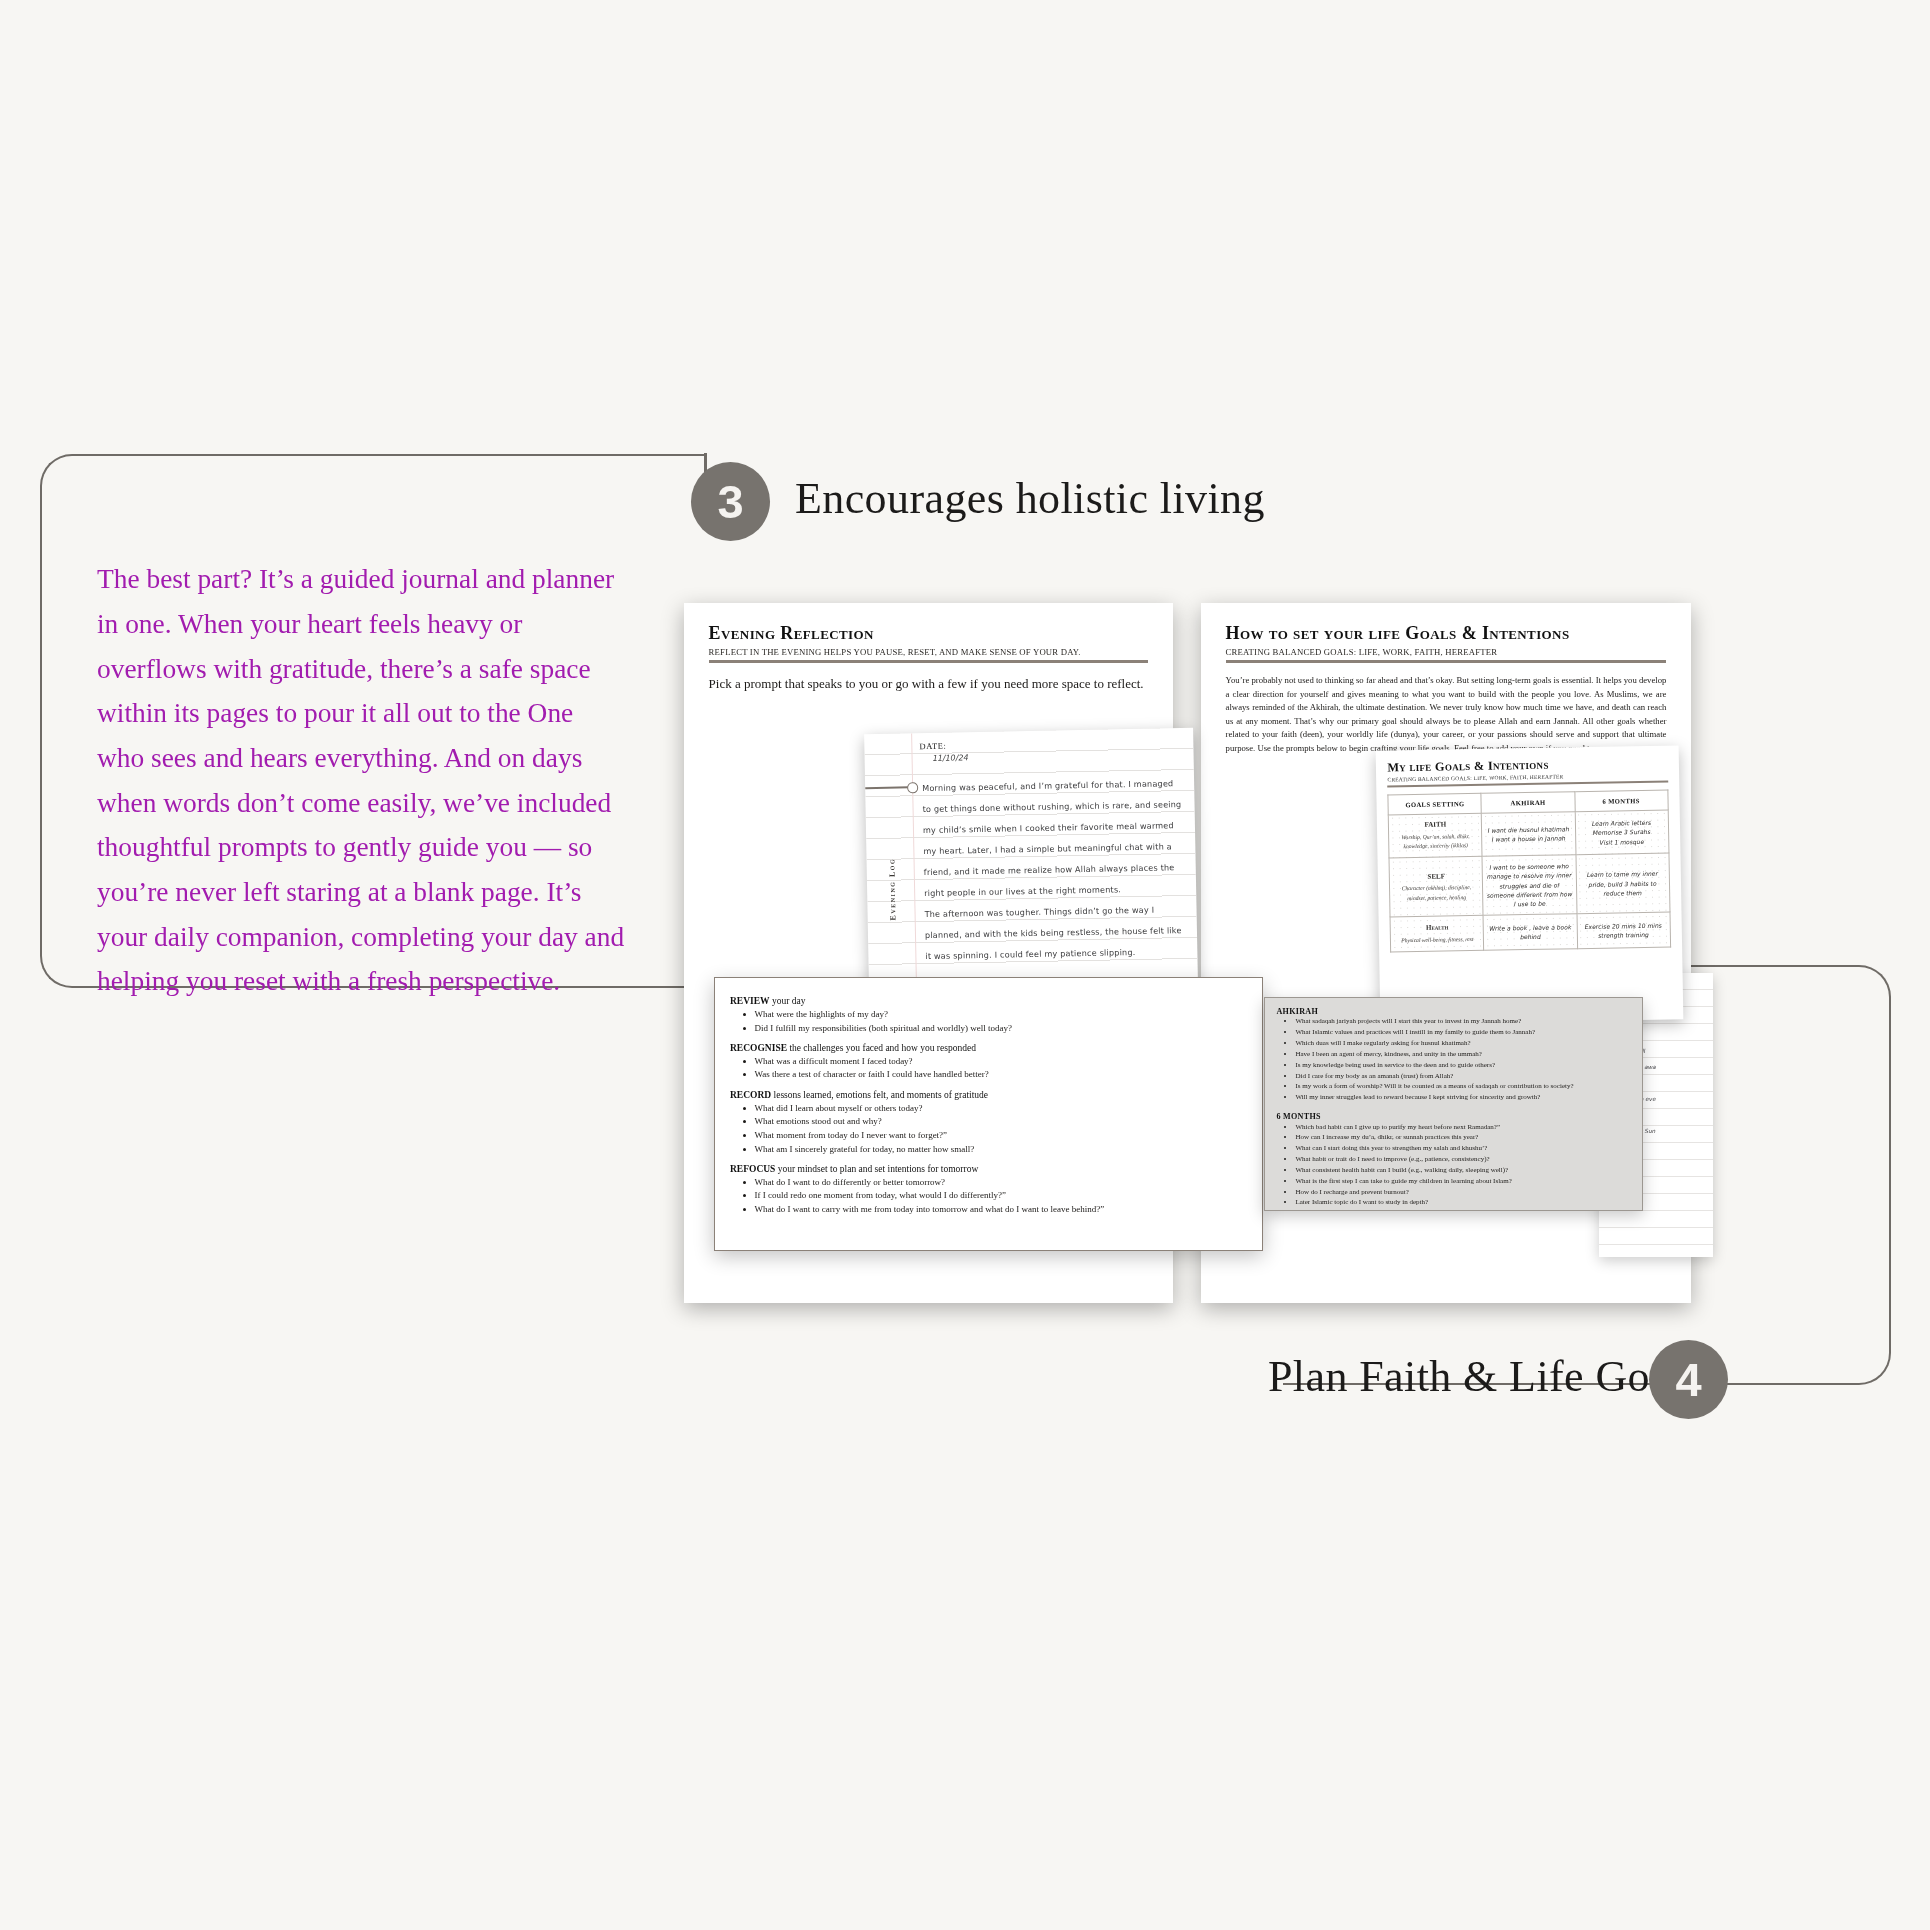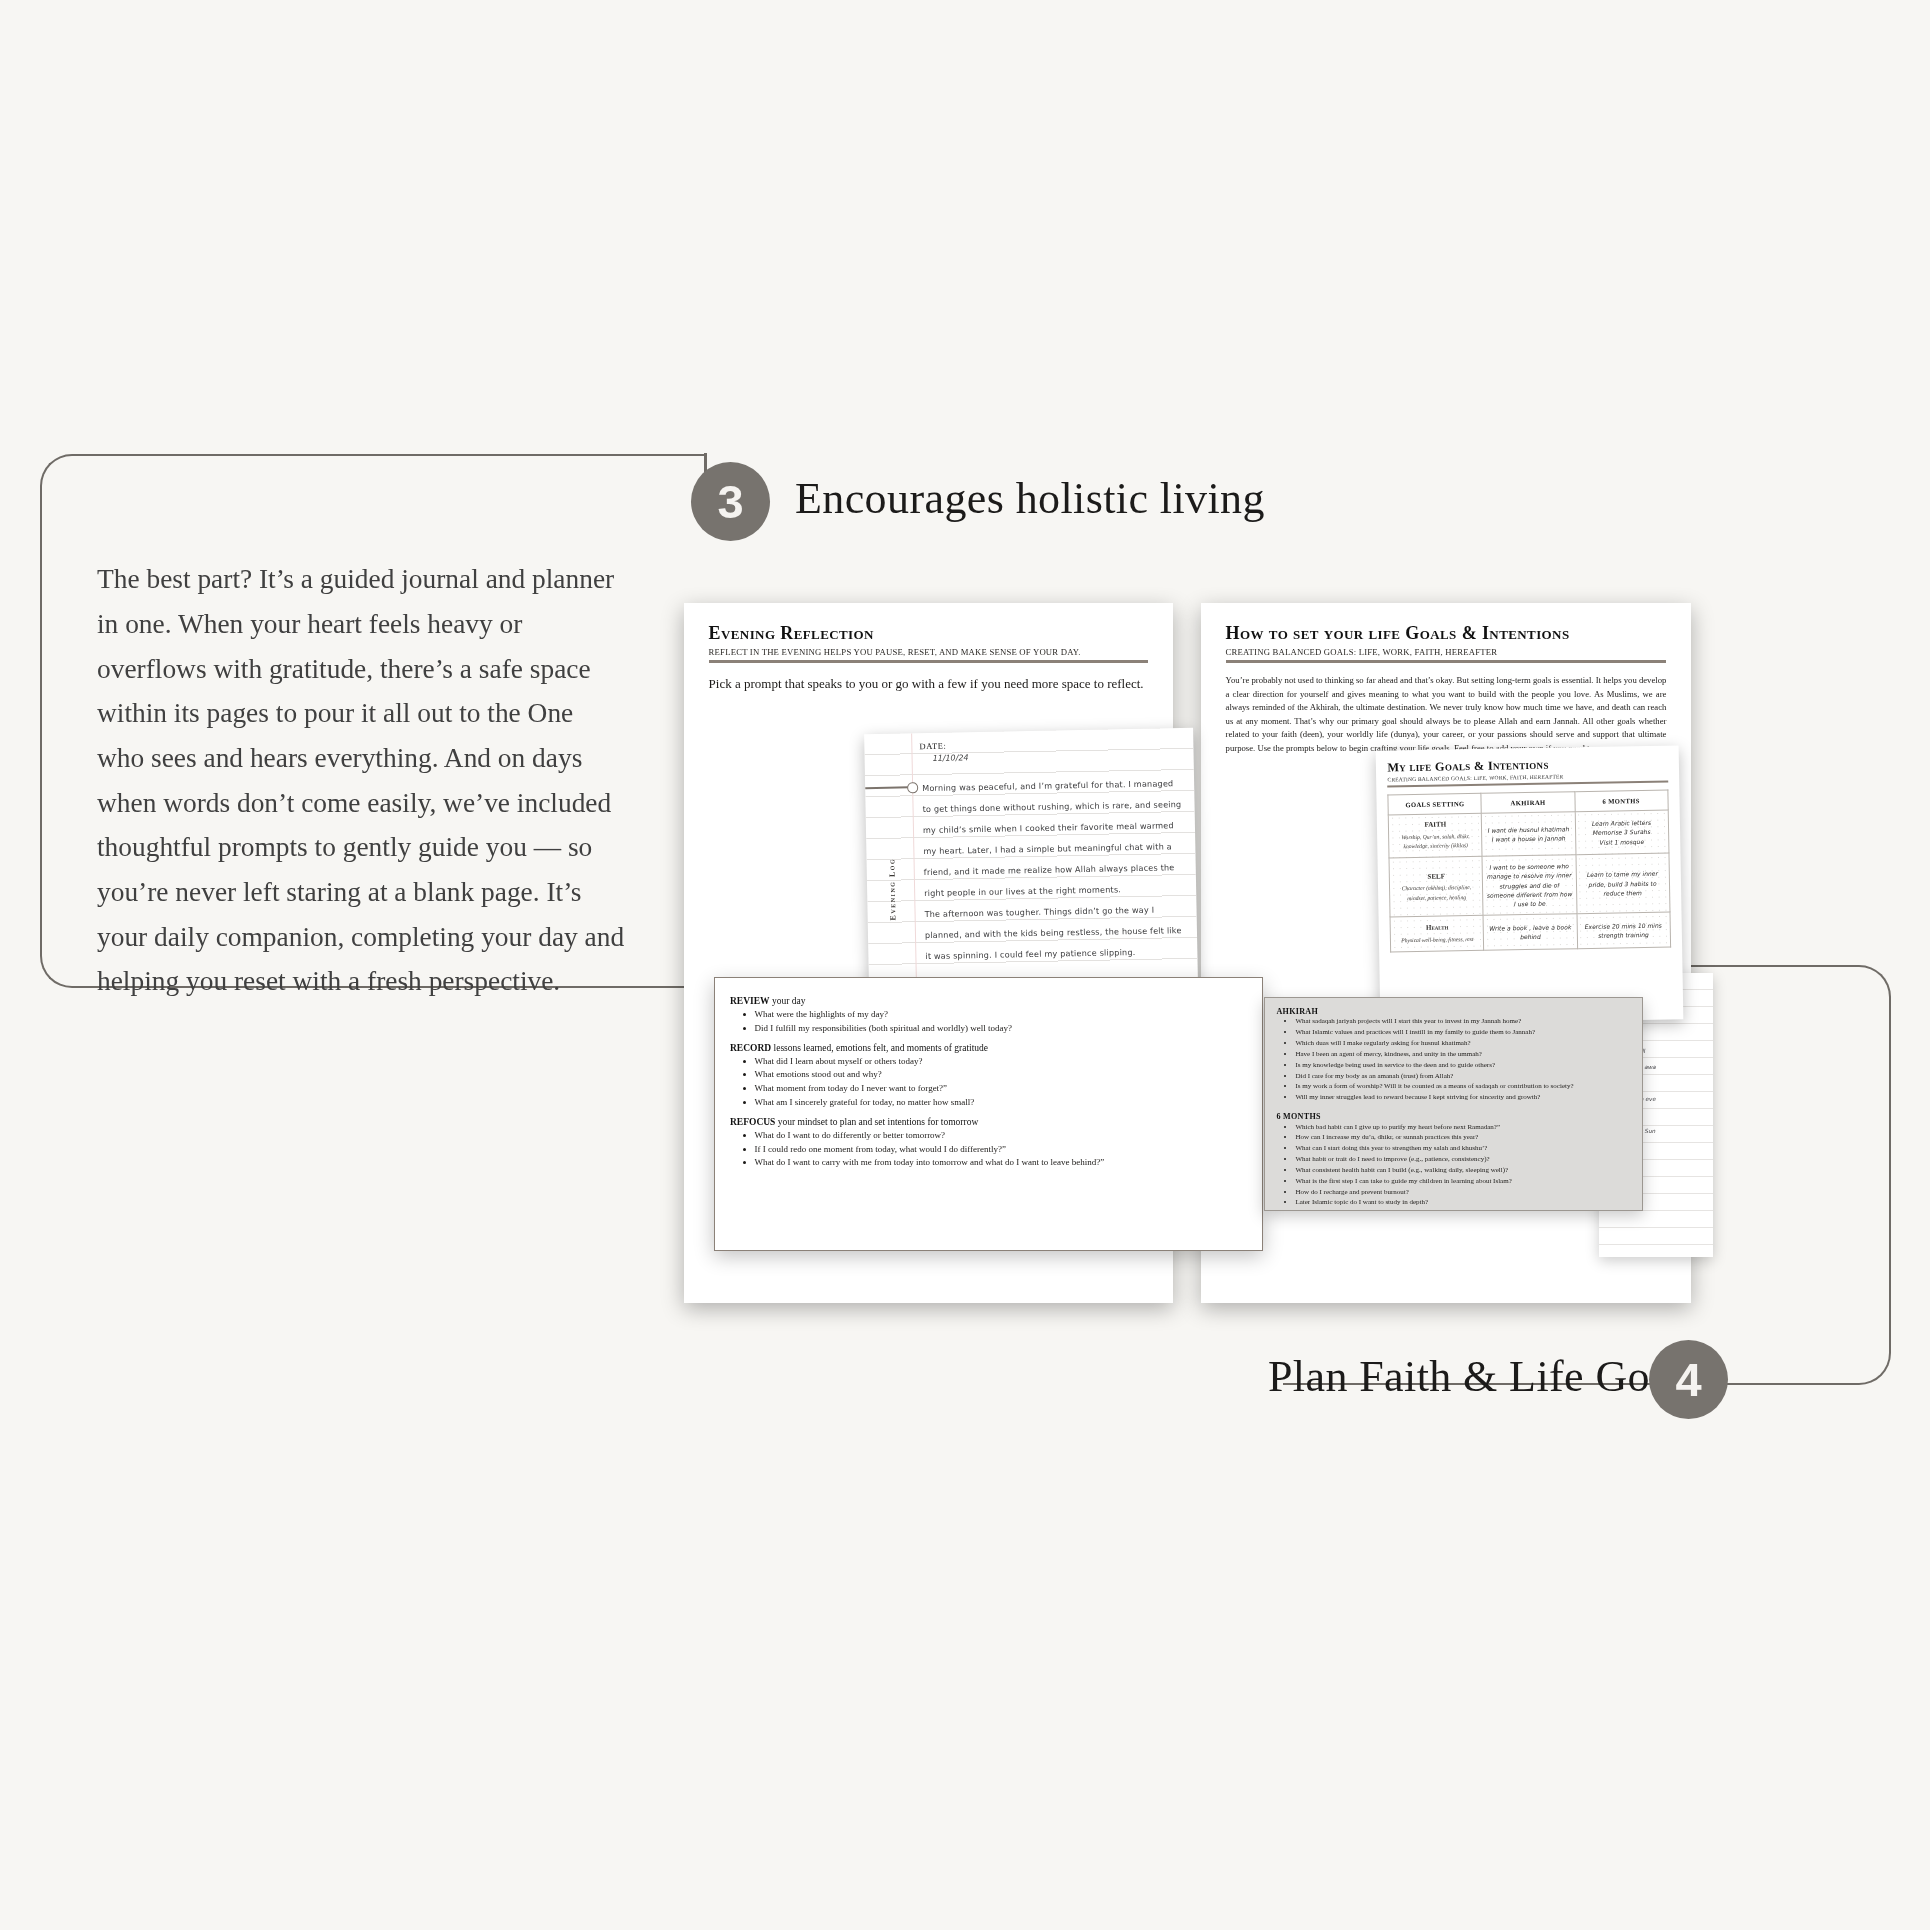--- a/index.html
+++ b/index.html
@@ -48,21 +48,21 @@
   .step-title{
     position:absolute;font-size:44px;color:#1c1b1a;
     font-family:"Liberation Serif",serif;letter-spacing:0.4px;white-space:nowrap;
   }
   #title-3{left:795px;top:473px;}
   #title-4{left:1268px;top:1351px;}
 
   
   #intro-paragraph{
     position:absolute;left:97px;top:530px;width:530px;
-    font-size:27.4px;line-height:1.63;color:#404040;
+    font-size:27.4px;line-height:1.63;color:#a21caf;
   }
 
   
   .page{
     position:absolute;background:#ffffff;
     box-shadow:0 5.7px 21px rgba(0,0,0,.30);
   }
   #page-left{left:684px;top:603px;width:489px;height:700px;}
   #page-right{left:1201px;top:603px;width:490px;height:700px;}
 
@@ -219,20 +219,27 @@
       <p>The afternoon was tougher. Things didn’t go the way I planned, and with the kids being restless, the house felt like it was spinning. I could feel my patience slipping.</p>
     </div>
   </div>
 
   <div id="prompts-card">
       <div class="pgroup">
         <div class="ph"><b>REVIEW</b> your day</div>
         <ul>
           <li>What were the highlights of my day?</li>
           <li>Did I fulfill my responsibilities (both spiritual and worldly) well today?</li>
+        </ul>
+      </div>
+      <div class="pgroup">
+        <div class="ph"><b>RECOGNISE</b>  the challenges you faced and how you responded</div>
+        <ul>
+          <li>What was a difficult moment I faced today?</li>
+          <li>Was there a test of character or faith I could have handled better?</li>
         </ul>
       </div>
       <div class="pgroup">
         <div class="ph"><b>RECORD</b> lessons learned, emotions felt, and moments of gratitude</div>
         <ul>
           <li>What did I learn about myself or others today?</li>
           <li>What emotions stood out and why?</li>
           <li>What moment from today do I never want to forget?”</li>
           <li>What am I sincerely grateful for today, no matter how small?</li>
         </ul>

